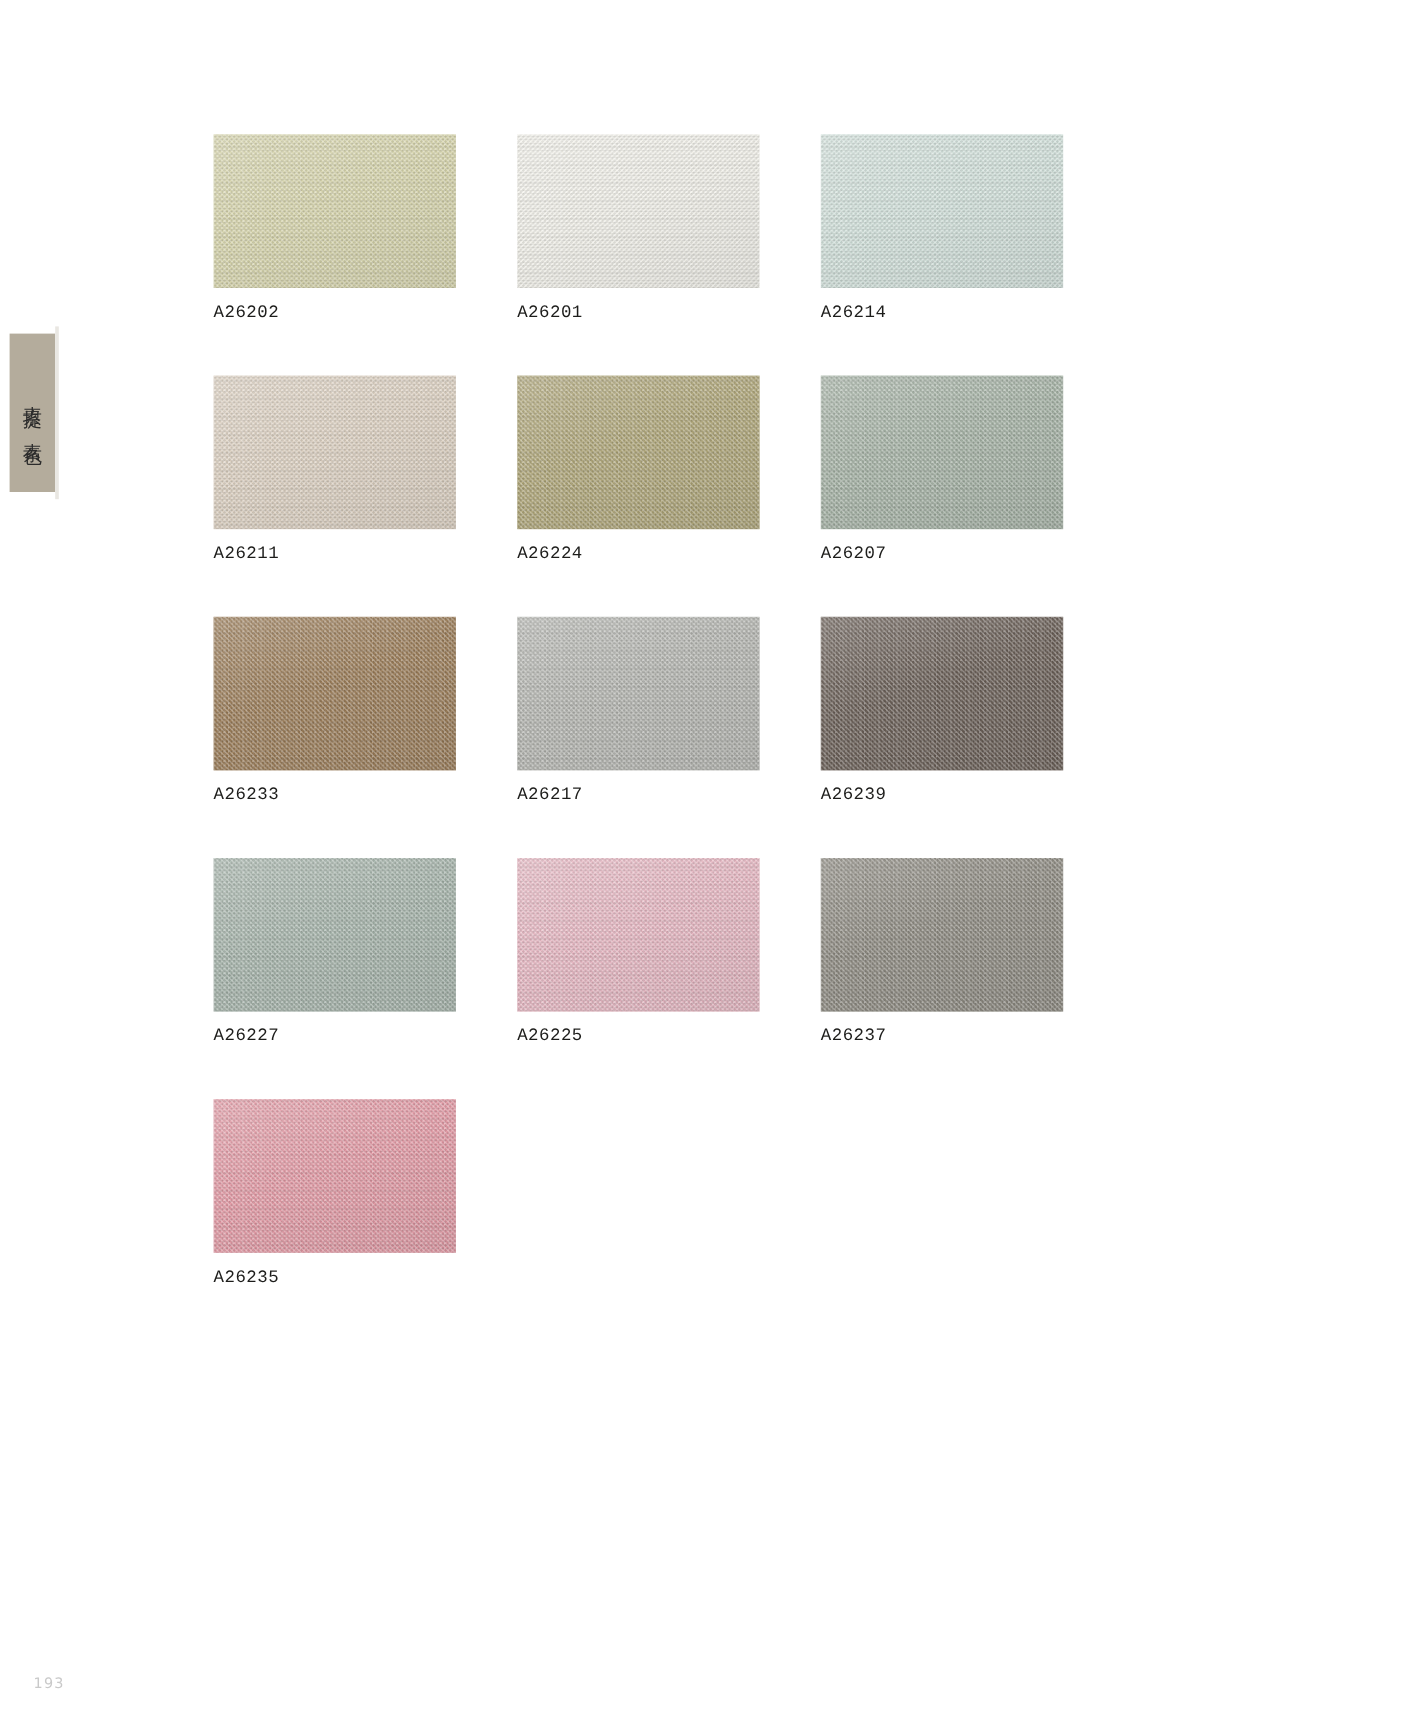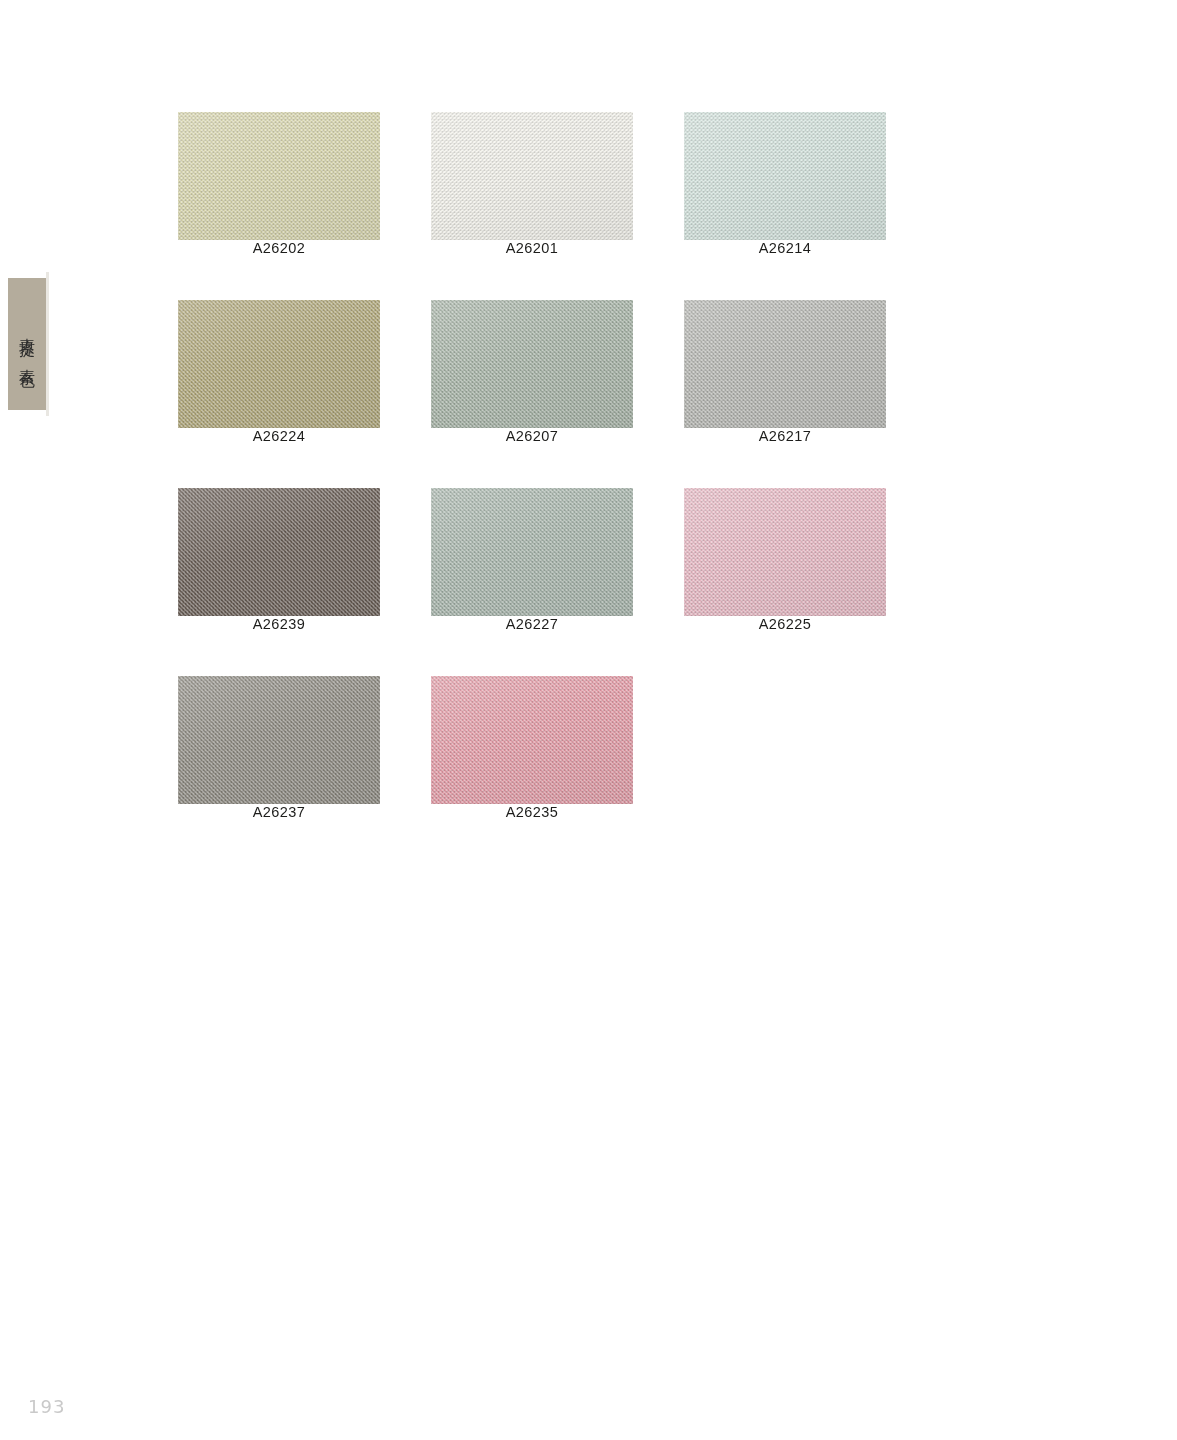--- a/index.html
+++ b/index.html
@@ -78,41 +78,41 @@
       repeating-linear-gradient(0deg, rgba(0,0,0,0.055) 0px, rgba(0,0,0,0.055) 1px, transparent 1px, transparent 3px),
       repeating-linear-gradient(90deg, rgba(255,255,255,0.10) 0px, rgba(255,255,255,0.10) 1px, transparent 1px, transparent 3px);
   }
   .swatch .sheen {
     position: absolute;
     inset: 0;
     background: linear-gradient(160deg, rgba(255,255,255,0.16), rgba(255,255,255,0) 45%, rgba(0,0,0,0.05));
   }
 
   .code {
+    margin-top: 13px;
     font-size: 14.5px;
     color: #1d1d1b;
     letter-spacing: 0.4px;
-    font-family: Liberation Sans, sans-serif;
-    text-align: center;
+    font-family: Liberation Mono, monospace;
   }
 
   
   .footer {
     position: absolute;
     left: 0;
     top: 1243px;
     width: 1177px;
     height: 150px;
   }
 
   .page-num {
     position: absolute;
     left: 28px;
     top: 1396px;
-    font-size: 18px;
+    font-size: 12px;
     color: #c9c9c9;
     font-family: "DejaVu Sans", sans-serif;
     letter-spacing: 1px;
   }
 </style>
 </head>
 <body>
 
 <div class="side-tab">
   <span class="side-tab-label">素提·素色</span>
@@ -138,36 +138,52 @@
     </div>
     <div class="cell">
       <div class="swatch" style="background: rgb(211, 226, 220);">
         <div class="weave"></div>
         <div class="weave2"></div>
         <div class="sheen"></div>
       </div>
       <div class="code">A26214</div>
     </div>
     <div class="cell">
+      <div class="swatch" style="background: rgb(222, 210, 195);">
+        <div class="weave"></div>
+        <div class="weave2"></div>
+        <div class="sheen"></div>
+      </div>
+      <div class="code">A26211</div>
+    </div>
+    <div class="cell">
       <div class="swatch" style="background: rgb(176, 167, 122);">
         <div class="weave"></div>
         <div class="weave2"></div>
         <div class="sheen"></div>
       </div>
       <div class="code">A26224</div>
     </div>
     <div class="cell">
       <div class="swatch" style="background: rgb(166, 179, 166);">
         <div class="weave"></div>
         <div class="weave2"></div>
         <div class="sheen"></div>
       </div>
       <div class="code">A26207</div>
     </div>
     <div class="cell">
+      <div class="swatch" style="background: rgb(156, 126, 90);">
+        <div class="weave"></div>
+        <div class="weave2"></div>
+        <div class="sheen"></div>
+      </div>
+      <div class="code">A26233</div>
+    </div>
+    <div class="cell">
       <div class="swatch" style="background: rgb(182, 183, 178);">
         <div class="weave"></div>
         <div class="weave2"></div>
         <div class="sheen"></div>
       </div>
       <div class="code">A26217</div>
     </div>
     <div class="cell">
       <div class="swatch" style="background: rgb(107, 96, 88);">
         <div class="weave"></div>

